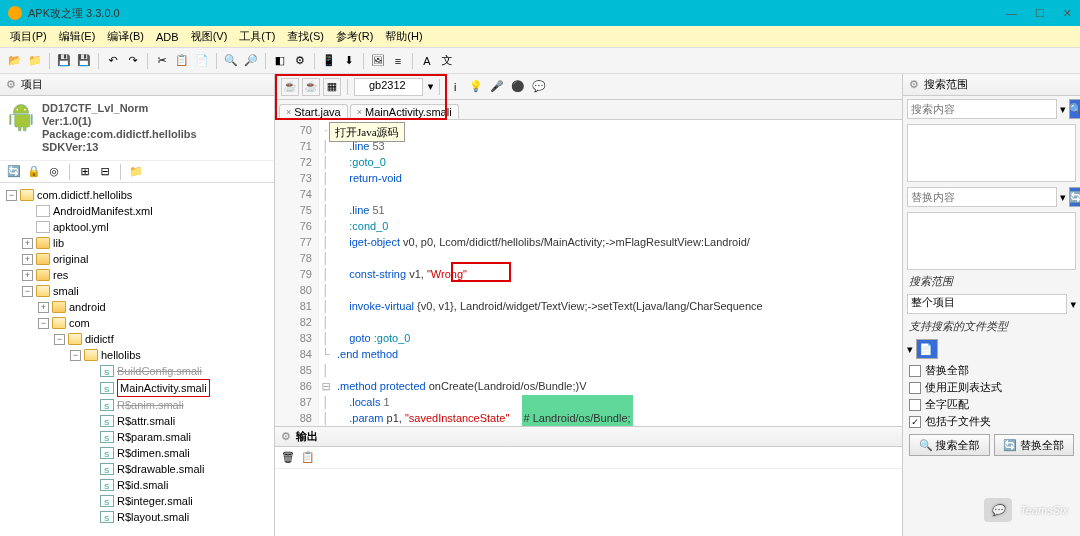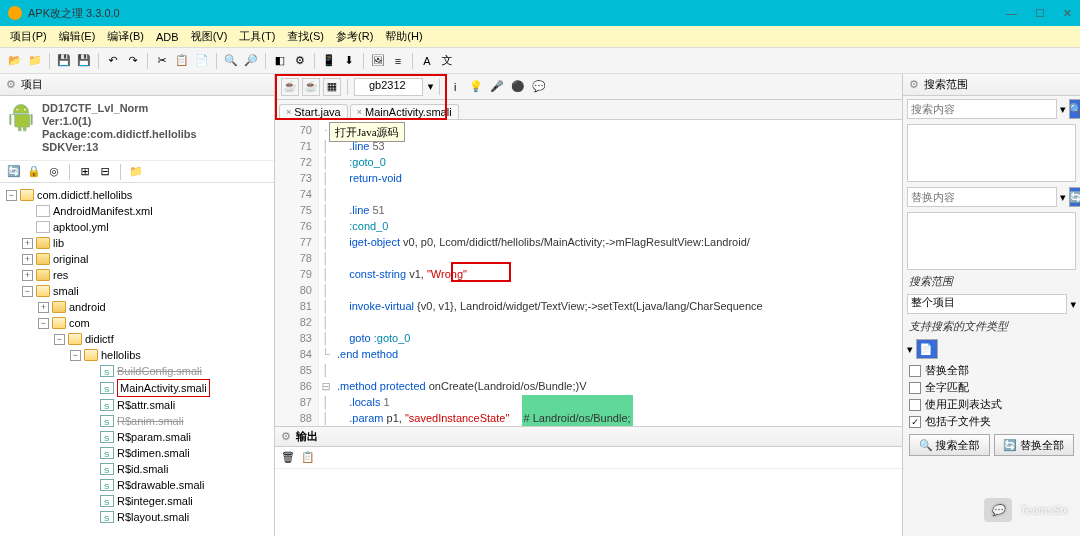--- a/index.html
+++ b/index.html
@@ -239,51 +239,51 @@
         <div class="tree-item">
           <span class="tree-ind" style="width:84px"></span>
           <span style="display:inline-block;width:14px"></span>
           <span class="tree-ico file-s"></span>
           <span class="hilite ">MainActivity.smali</span>
         </div>
         <div class="tree-item">
           <span class="tree-ind" style="width:84px"></span>
           <span style="display:inline-block;width:14px"></span>
           <span class="tree-ico file-s"></span>
+          <span class="strike">R$anim.smali</span>
+        </div>
+        <div class="tree-item">
+          <span class="tree-ind" style="width:84px"></span>
+          <span style="display:inline-block;width:14px"></span>
+          <span class="tree-ico file-s"></span>
           <span class="">R$attr.smali</span>
         </div>
         <div class="tree-item">
           <span class="tree-ind" style="width:84px"></span>
           <span style="display:inline-block;width:14px"></span>
           <span class="tree-ico file-s"></span>
-          <span class="strike">R$anim.smali</span>
-        </div>
-        <div class="tree-item">
-          <span class="tree-ind" style="width:84px"></span>
-          <span style="display:inline-block;width:14px"></span>
-          <span class="tree-ico file-s"></span>
           <span class="">R$param.smali</span>
         </div>
         <div class="tree-item">
           <span class="tree-ind" style="width:84px"></span>
           <span style="display:inline-block;width:14px"></span>
           <span class="tree-ico file-s"></span>
           <span class="">R$dimen.smali</span>
         </div>
         <div class="tree-item">
           <span class="tree-ind" style="width:84px"></span>
           <span style="display:inline-block;width:14px"></span>
           <span class="tree-ico file-s"></span>
+          <span class="">R$drawable.smali</span>
+        </div>
+        <div class="tree-item">
+          <span class="tree-ind" style="width:84px"></span>
+          <span style="display:inline-block;width:14px"></span>
+          <span class="tree-ico file-s"></span>
           <span class="">R$id.smali</span>
-        </div>
-        <div class="tree-item">
-          <span class="tree-ind" style="width:84px"></span>
-          <span style="display:inline-block;width:14px"></span>
-          <span class="tree-ico file-s"></span>
-          <span class="">R$drawable.smali</span>
         </div>
         <div class="tree-item">
           <span class="tree-ind" style="width:84px"></span>
           <span style="display:inline-block;width:14px"></span>
           <span class="tree-ico file-s"></span>
           <span class="">R$integer.smali</span>
         </div>
         <div class="tree-item">
           <span class="tree-ind" style="width:84px"></span>
           <span style="display:inline-block;width:14px"></span>
@@ -409,25 +409,25 @@
         <span style="align-self:center">▾</span>
       <div class="sq-btn" style="background:#3a6cd8;color:#fff">📄</div>
     </div>
     <div id="opts">
         <div class="cb-row">
           <span class="cb"></span>
           <span>替换全部</span>
         </div>
         <div class="cb-row">
           <span class="cb"></span>
-          <span>全字匹配</span>
+          <span>使用正则表达式</span>
         </div>
         <div class="cb-row">
           <span class="cb"></span>
-          <span>使用正则表达式</span>
+          <span>全字匹配</span>
         </div>
         <div class="cb-row">
           <span class="cb">✓</span>
           <span>包括子文件夹</span>
         </div>
       </div>
     <div class="btn-row">
       <div class="btn">
           <span>🔍</span>
           <span>搜索全部</span>

